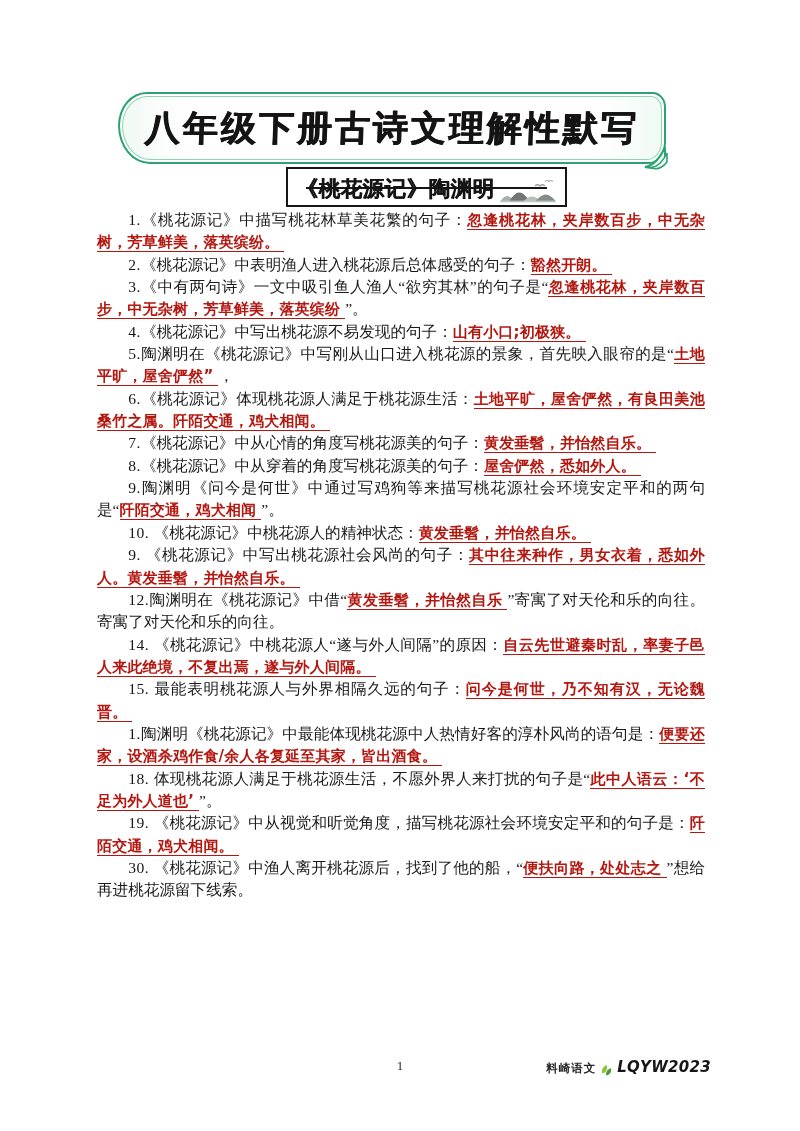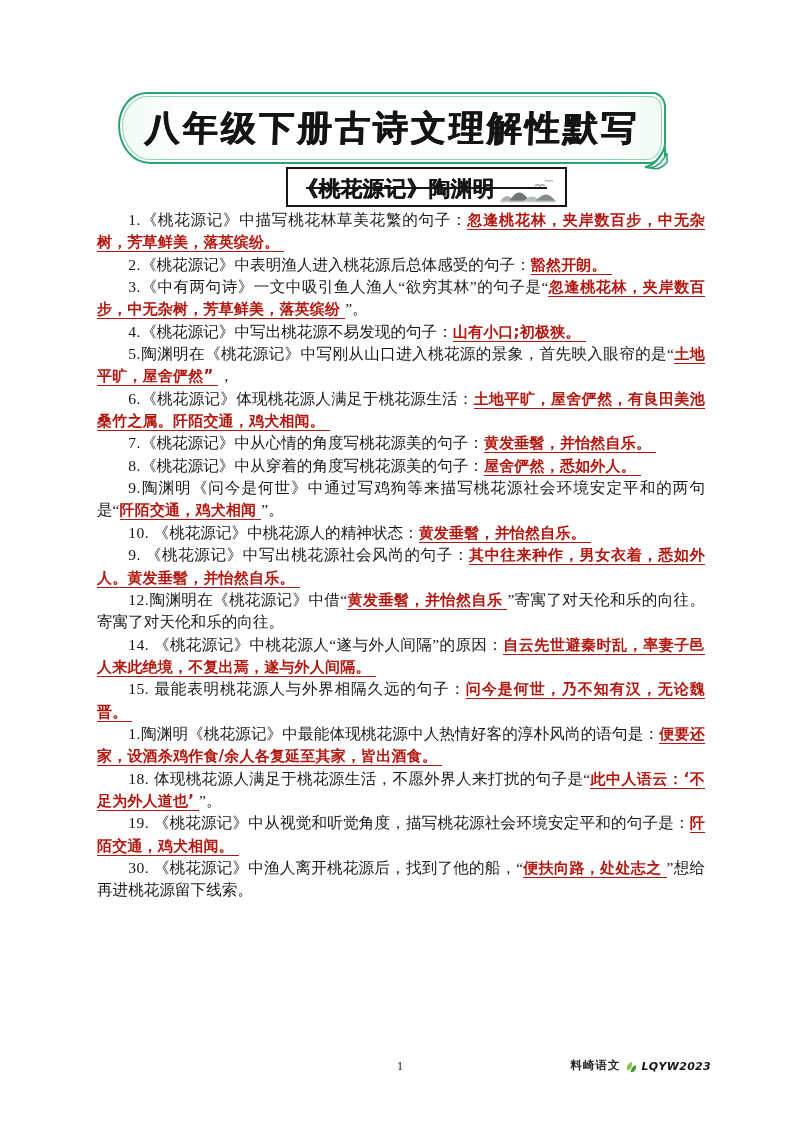--- a/index.html
+++ b/index.html
@@ -66,21 +66,21 @@
     font-size:13px;color:#2a2a2a;
   }
   .brand{
     position:absolute;top:1058px;right:89px;display:flex;align-items:flex-end;gap:4px;
   }
   .brand-name{
     font-size:11.5px;font-weight:700;color:#262626;letter-spacing:1px;
     font-family:"Liberation Serif", serif;
   }
   .watermark{
-    font-size:11px;font-weight:800;font-style:italic;color:#161616;
+    font-size:15px;font-weight:800;font-style:italic;color:#161616;
     font-family:"DejaVu Sans", sans-serif;letter-spacing:0.3px;
   }
 </style>
 </head>
 <body>
 
 <div class="page">
 
   <div class="banner">
     <div class="banner-outer"></div>

